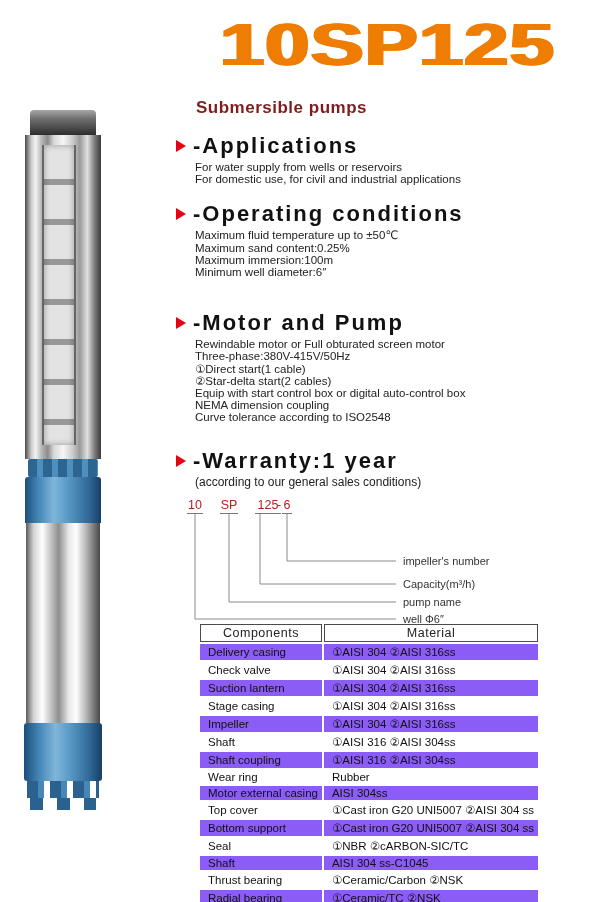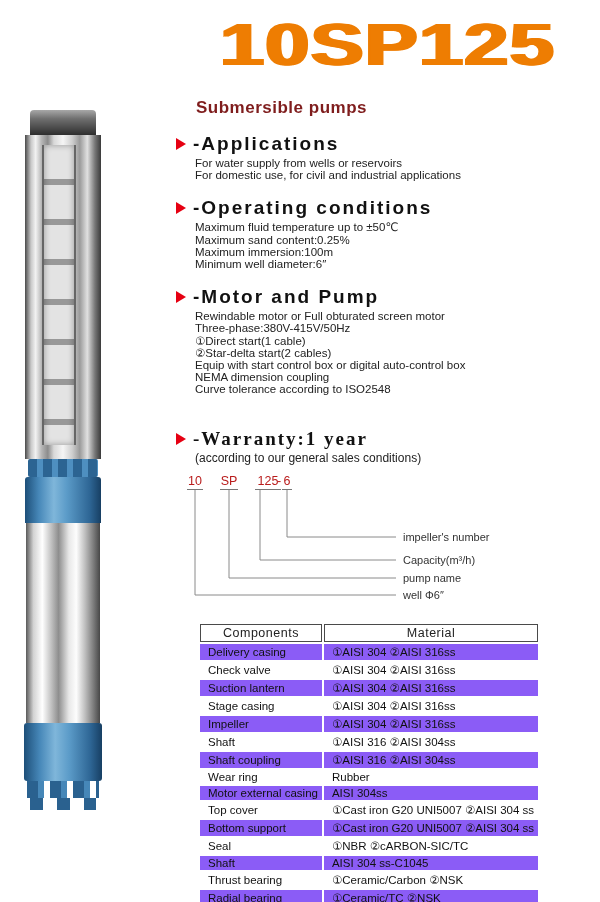--- a/index.html
+++ b/index.html
@@ -9,28 +9,28 @@
   
   .col { position:absolute; left:175px; top:0; width:425px; }
   .title { padding-top:12px; text-align:center; font-size:60px; line-height:66px; font-weight:800;
            color:#ee7d02; letter-spacing:1px; transform:scaleX(1.32); transform-origin:50% 0;
            text-shadow:1.5px 0 0 #ee7d02,-1.5px 0 0 #ee7d02; white-space:nowrap; }
   .subtitle { margin:20px 0 0 21px; font-size:17px; font-weight:bold; color:#7f1d1d; letter-spacing:0.5px; }
 
   .sec-head { display:flex; align-items:center; margin-left:1px; }
   .tri { width:0; height:0; border-left:10px solid #e60012; border-top:6px solid transparent;
          border-bottom:6px solid transparent; margin-right:7px; flex:0 0 auto; }
-  .sec-head h2 { font-size:19px; font-weight:bold; color:#111; letter-spacing:2px; }
+  .sec-head h2 { font-size:22px; font-weight:bold; color:#111; letter-spacing:2px; }
   .sec-lines { margin:2px 0 0 20px; }
   .tline { font-size:11.5px; line-height:12.2px; color:#222; }
 
   .m-app  { margin-top:15px; }
   .m-op   { margin-top:16px; }
-  .m-mot  { margin-top:16px; }
-  .m-war  { margin-top:32px;font-family:Liberation Serif, serif; }
+  .m-mot  { margin-top:32px; }
+  .m-war  { margin-top:24px; }
   .m-war + .sec-lines .tline { font-size:12px; }
 
   
   .mcode { position:relative; margin:10px 0 0 12px; height:132px; }
   .mc-part { position:absolute; top:0; font-size:12.5px; color:#b91c1c; text-align:center;
              border-bottom:1px solid #777; padding-bottom:1px; }
   .mc-p0 { left:0;  width:16px; }
   .mc-p1 { left:33px; width:18px; }
   .mc-p2 { left:68px; width:26px; }
   .mc-p3 { left:88px; width:8px; border-bottom:none; }

